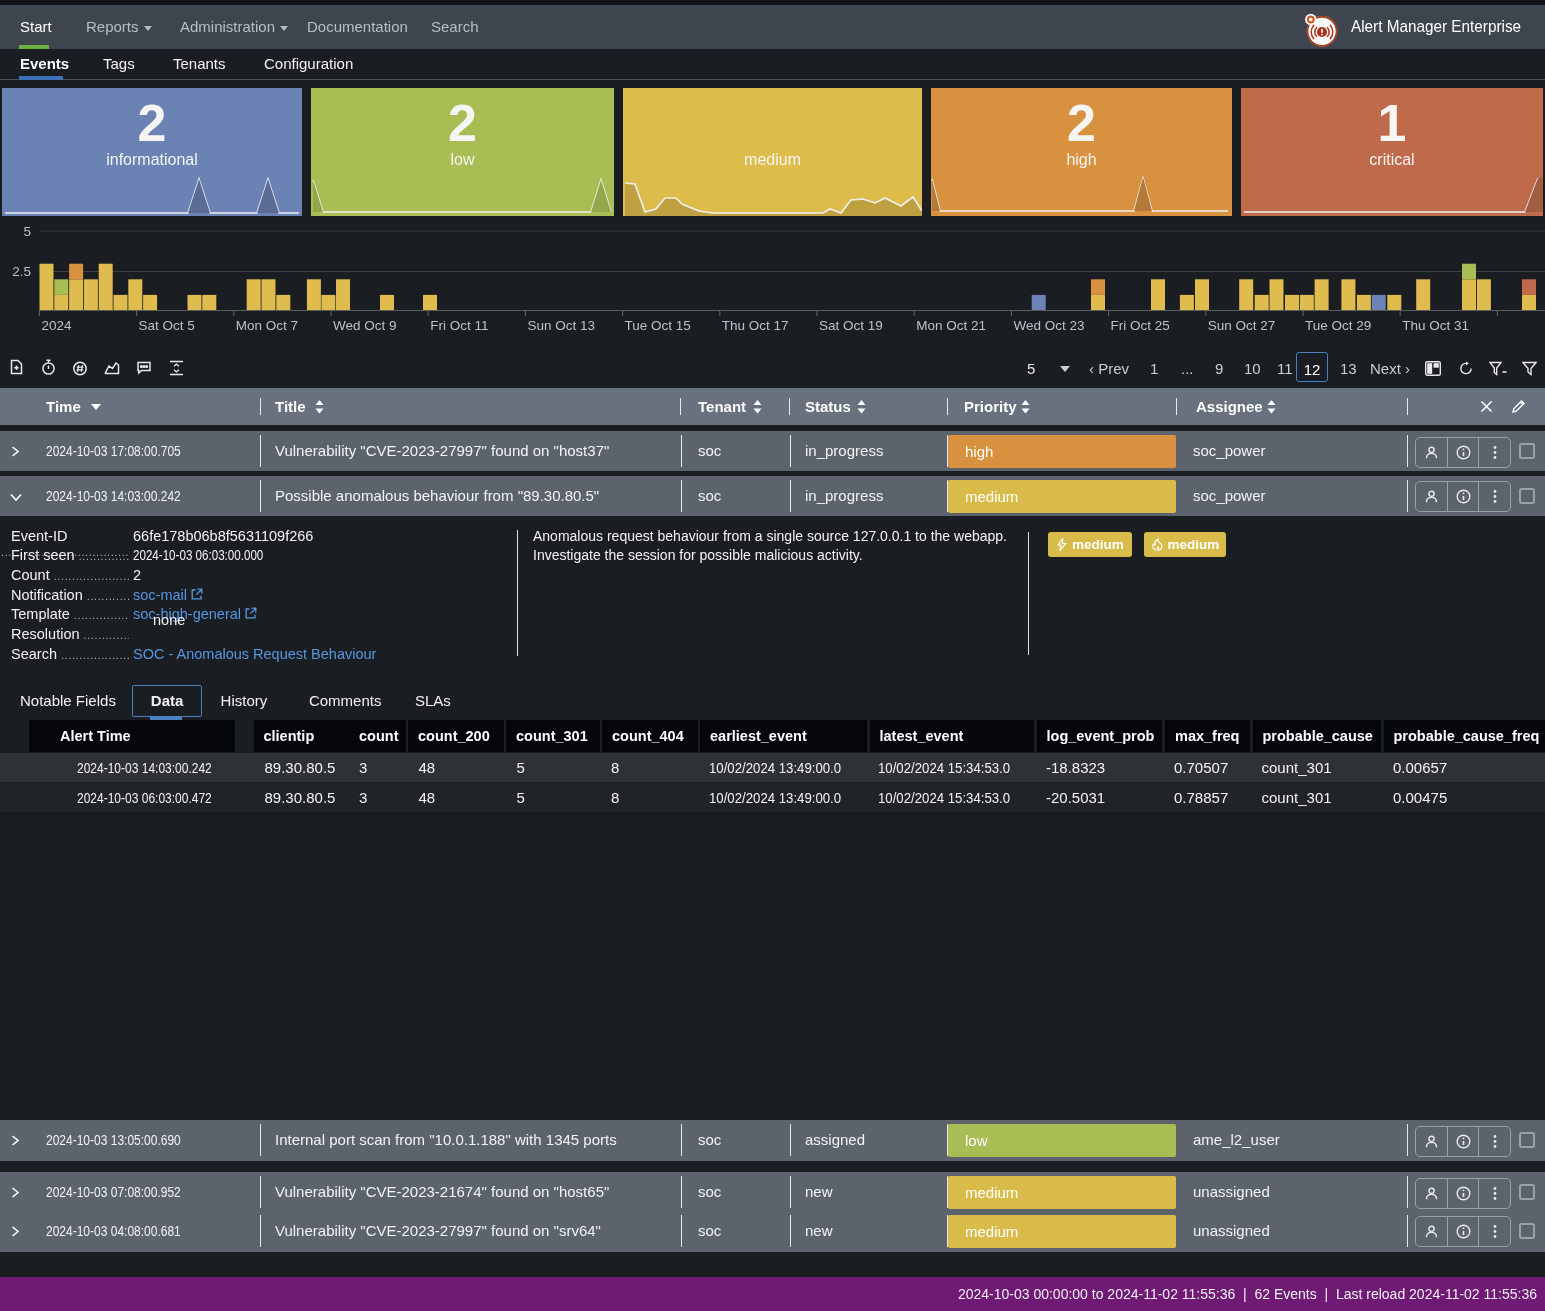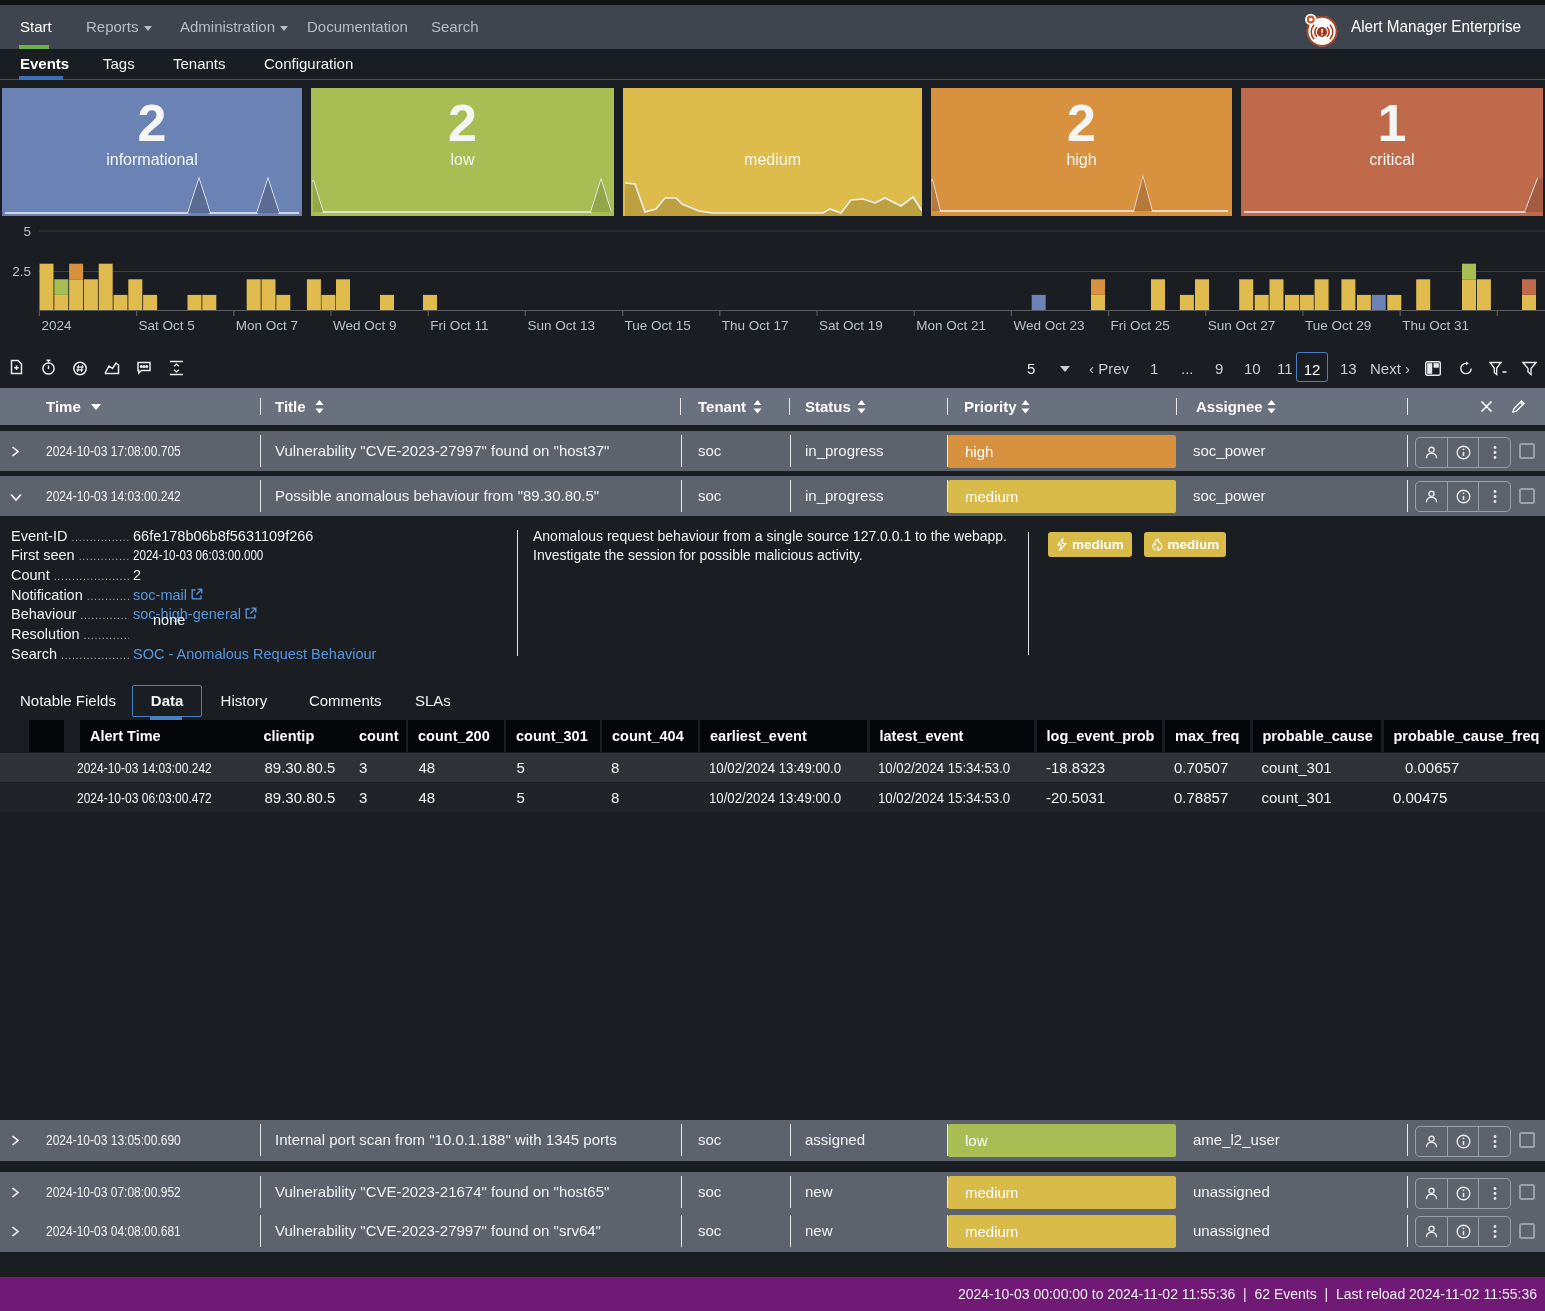--- a/index.html
+++ b/index.html
@@ -398,21 +398,21 @@
           <circle cx="2" cy="2.5" r="1.4" fill="#e8eaec"></circle>
           <circle cx="2" cy="7.5" r="1.4" fill="#e8eaec"></circle>
           <circle cx="2" cy="12.5" r="1.4" fill="#e8eaec"></circle>
         </svg>
       </span>
   </div>
   <div class="cbox"></div>
 </div>
 
 <div class="abs" id="detail">
-  <div class="kvrow" style="top:11.5px;">
+  <div class="kvrow" style="top:11.5px;flex-direction:column;">
       <span class="k">Event-ID</span>
       <span class="dots">....................................</span>
     </div>
     <span class="kv" style="left:133px; top:11.5px;">66fe178b06b8f5631109f266</span>
   <div class="kvrow" style="top:31.2px;">
       <span class="k">First seen</span>
       <span class="dots">....................................</span>
     </div>
     <span class="kv" style="left:133px; top:31.2px;"><span class="cond">2024-10-03 06:03:00.000</span></span>
   <div class="kvrow" style="top:50.9px;">
@@ -421,21 +421,21 @@
     </div>
     <span class="kv" style="left:133px; top:50.9px;">2</span>
   <div class="kvrow" style="top:70.6px;">
       <span class="k">Notification</span>
       <span class="dots">....................................</span>
     </div>
     <span class="kv" style="left:133px; top:70.6px;"><a>soc-mail</a>&nbsp;<svg width="12" height="12" viewBox="0 0 12 12" fill="none" stroke="#5797e0" stroke-width="1.3">
         <path d="M4.5 2 H1.2 V10.8 H10 V7.5 M6.5 1.2 H10.8 V5.5 M10.5 1.5 L5.5 6.5"></path>
       </svg></span>
   <div class="kvrow" style="top:90.3px;">
-      <span class="k">Behaviour</span>
+      <span class="k">Template</span>
       <span class="dots">....................................</span>
     </div>
     <span class="kv" style="left:133px; top:90.3px;"><a>soc-high-general</a>&nbsp;<svg width="12" height="12" viewBox="0 0 12 12" fill="none" stroke="#5797e0" stroke-width="1.3">
         <path d="M4.5 2 H1.2 V10.8 H10 V7.5 M6.5 1.2 H10.8 V5.5 M10.5 1.5 L5.5 6.5"></path>
       </svg></span>
   <div class="kvrow" style="top:110px;">
       <span class="k">Resolution</span>
       <span class="dots">....................................</span>
     </div>
     <span class="kv" style="left:133px; top:96px;margin-left:20px;">none</span>
@@ -460,21 +460,21 @@
   <span style="left:20px;">Notable Fields</span>
   <span class="abs" style="left:132.3px; top:1px; width:69.6px; height:31.5px; border:1.5px solid #4a7fc1; border-radius:2px; text-align:center; font-weight:bold; line-height:29px;">Data</span>
   <span class="abs" style="left:150px; top:32.5px; width:32px; height:4.5px; background:#4a7fc1;"></span>
   <span style="left:220.6px;">History</span>
   <span style="left:308.9px;">Comments</span>
   <span style="left:415px;">SLAs</span>
 </div>
 
 <div id="dtable">
   <div class="dth" style="left:29px; width:35px;"></div>
-  <div class="dth" style="left:80px; width:185px;">Alert Time</div>
+  <div class="dth" style="left:50px; width:185px;">Alert Time</div>
   <div class="dth" style="left:253.5px; width:103px;">clientip</div>
   <div class="dth" style="left:349px; width:56.5px;">count</div>
   <div class="dth" style="left:408px; width:96px;">count_200</div>
   <div class="dth" style="left:506px; width:94px;">count_301</div>
   <div class="dth" style="left:602px; width:96px;">count_404</div>
   <div class="dth" style="left:700px; width:167px;">earliest_event</div>
   <div class="dth" style="left:869.5px; width:164px;">latest_event</div>
   <div class="dth" style="left:1036.5px; width:125.5px;">log_event_prob</div>
   <div class="dth" style="left:1165px; width:84.5px;">max_freq</div>
   <div class="dth" style="left:1252.5px; width:128.5px;">probable_cause</div>
@@ -490,21 +490,21 @@
     <span style="left:611px;">8</span>
     <span style="left:709px;">
         <span class="cond" style="transform:scaleX(0.88);">10/02/2024 13:49:00.0</span>
       </span>
     <span style="left:878px;">
         <span class="cond" style="transform:scaleX(0.88);">10/02/2024 15:34:53.0</span>
       </span>
     <span style="left:1046px;">-18.8323</span>
     <span style="left:1174px;">0.70507</span>
     <span style="left:1261.5px;">count_301</span>
-    <span style="left:1393px;margin-left:12px;">0.00657</span>
+    <span style="left:1393px;">0.00657</span>
   </div>
   <div class="drow" style="top:782.8px; background:#202429;">
     <span style="left:77px;">
         <span class="cond">2024-10-03 06:03:00.472</span>
       </span>
     <span style="left:264.5px;">89.30.80.5</span>
     <span style="left:359px;">3</span>
     <span style="left:418.5px;">48</span>
     <span style="left:516.5px;">5</span>
     <span style="left:611px;">8</span>

